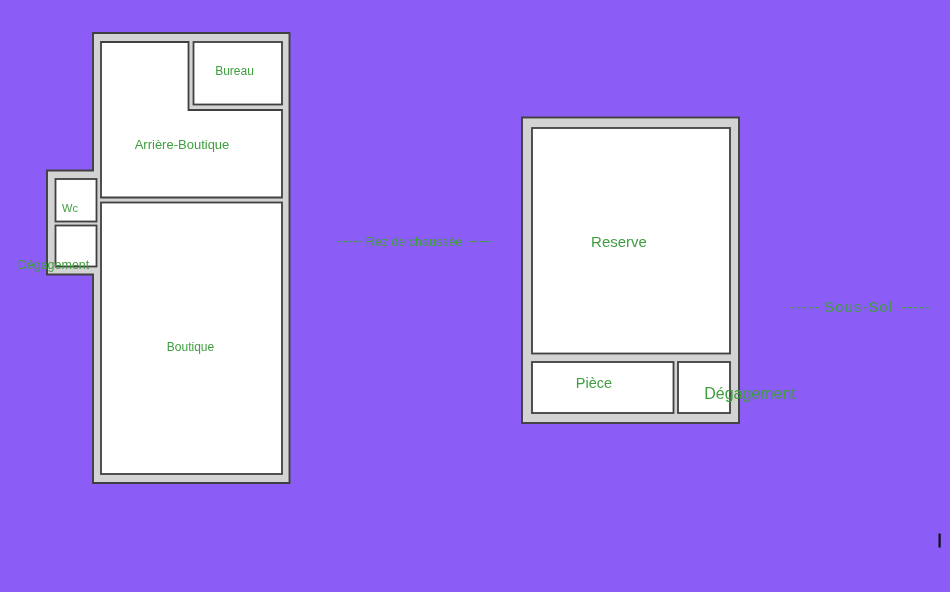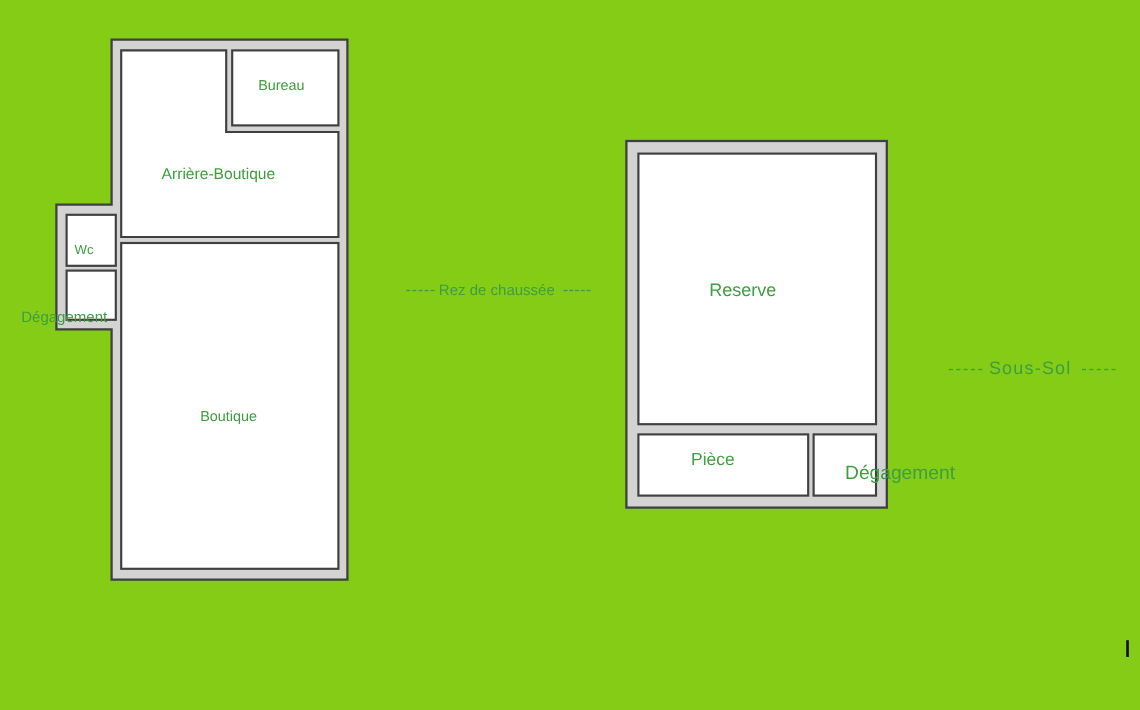--- a/index.html
+++ b/index.html
@@ -1,16 +1,16 @@
 <!DOCTYPE html>
 <html><head>
 <meta charset="utf-8">
 <style>
   html,body{margin:0;padding:0;background:#ffffff;}
-  .page{position:relative;width:950px;height:592px;background:#84cc16;overflow:hidden;
+  .page{position:relative;width:950px;height:592px;background:#8b5cf6;overflow:hidden;
         font-family:"Liberation Sans", sans-serif;}
   svg text{font-family:"Liberation Sans", sans-serif;fill:#3f9e3f;}
 </style>
 </head>
 <body>
 <div class="page">
 <svg width="950" height="592" viewBox="0 0 950 592" style="filter:blur(0.45px)">
 
   <g>
 

